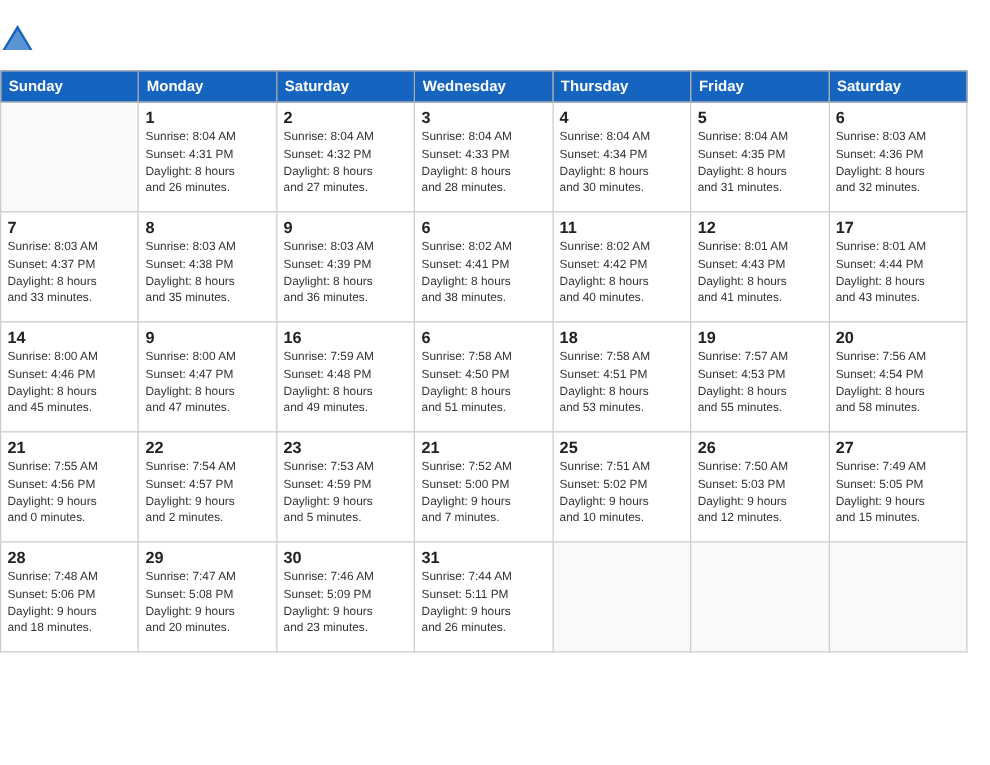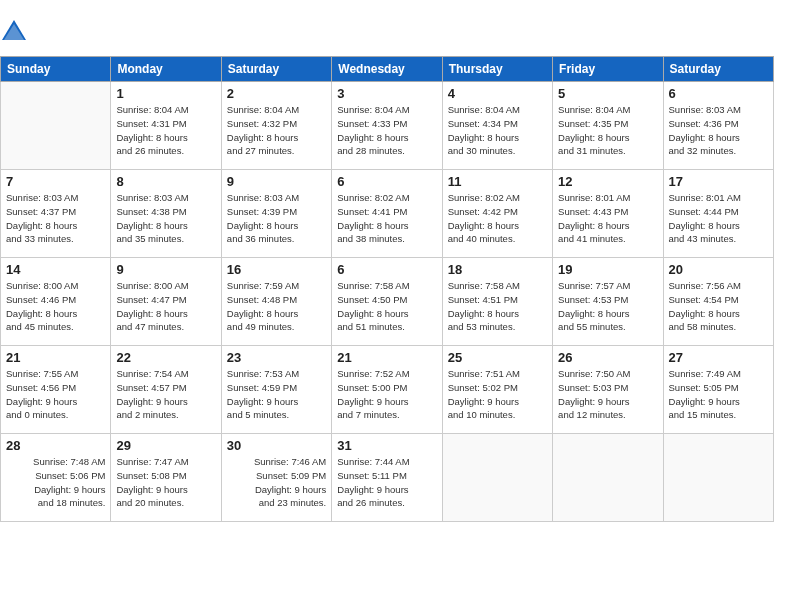--- a/index.html
+++ b/index.html
@@ -321,35 +321,35 @@
             <div class="day-num">27</div>
             <div class="day-info" style="white-space: pre-line;">Sunrise: 7:49 AM
 Sunset: 5:05 PM
 Daylight: 9 hours
 and 15 minutes.</div>
           </td>
         </tr>
         <tr class="week-row">
           <td>
             <div class="day-num">28</div>
-            <div class="day-info" style="white-space: pre-line; text-align: right;">Sunrise: 7:48 AM
+            <div class="day-info" style="white-space: pre-line;">Sunrise: 7:48 AM
 Sunset: 5:06 PM
 Daylight: 9 hours
 and 18 minutes.</div>
           </td>
           <td>
             <div class="day-num">29</div>
             <div class="day-info" style="white-space: pre-line;">Sunrise: 7:47 AM
 Sunset: 5:08 PM
 Daylight: 9 hours
 and 20 minutes.</div>
           </td>
           <td>
             <div class="day-num">30</div>
-            <div class="day-info" style="white-space: pre-line; text-align: right;">Sunrise: 7:46 AM
+            <div class="day-info" style="white-space: pre-line;">Sunrise: 7:46 AM
 Sunset: 5:09 PM
 Daylight: 9 hours
 and 23 minutes.</div>
           </td>
           <td>
             <div class="day-num">31</div>
             <div class="day-info" style="white-space: pre-line;">Sunrise: 7:44 AM
 Sunset: 5:11 PM
 Daylight: 9 hours
 and 26 minutes.</div>

